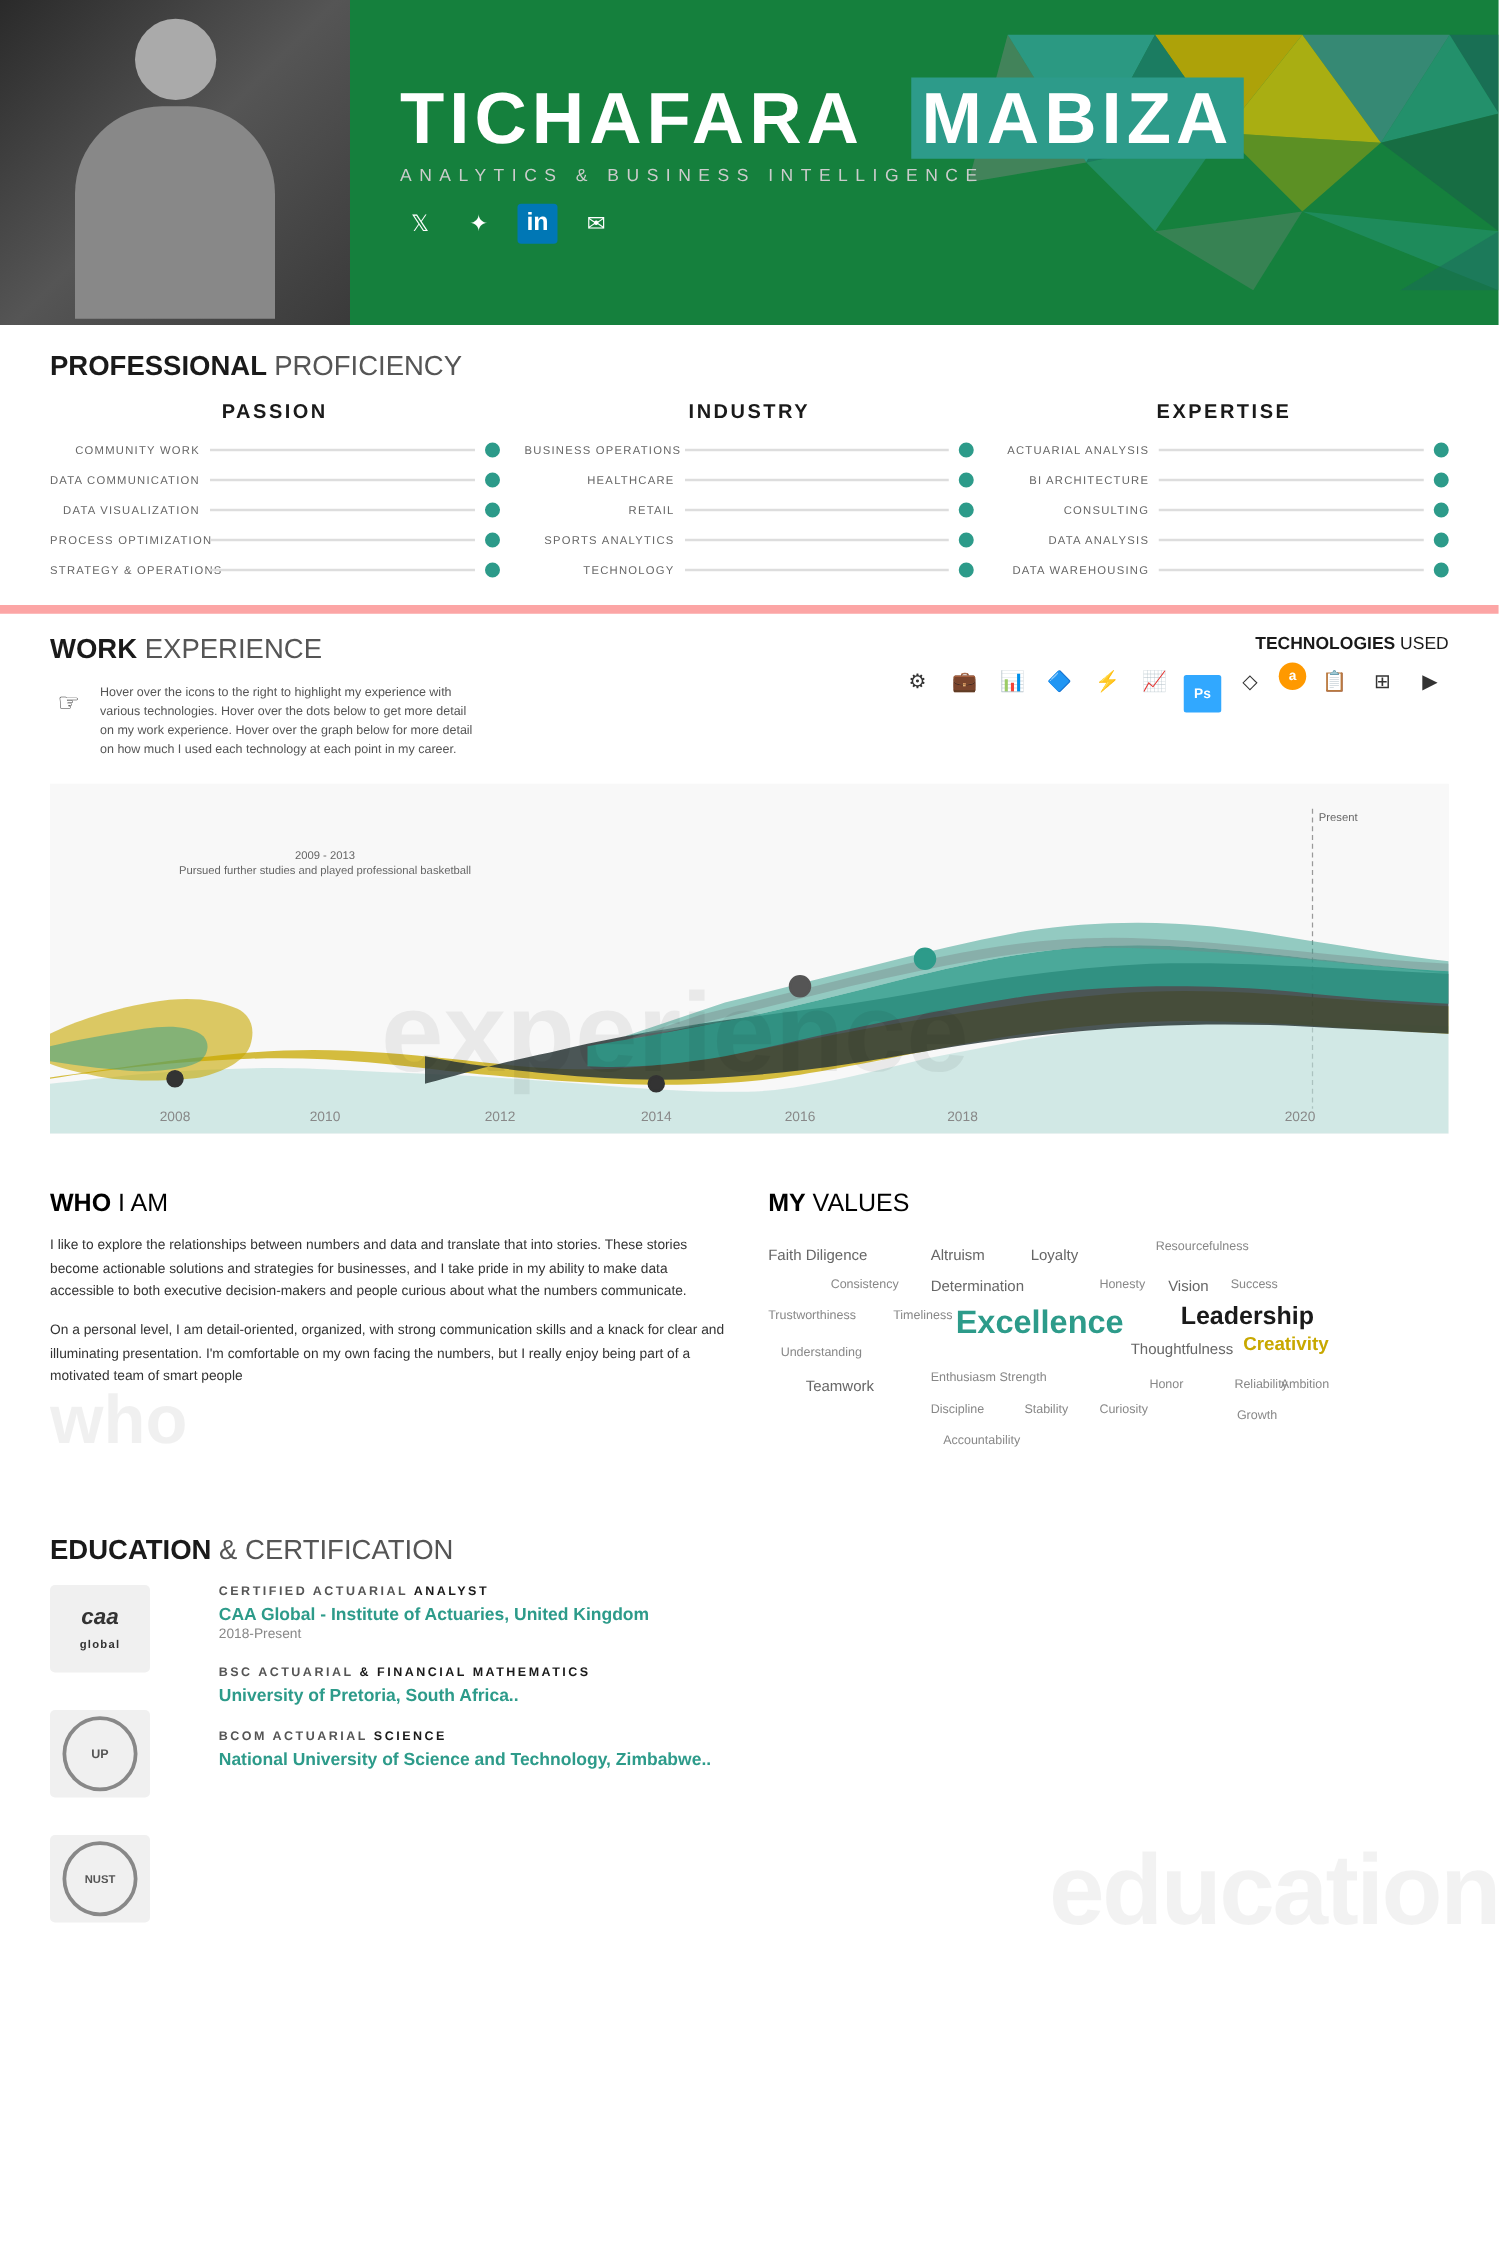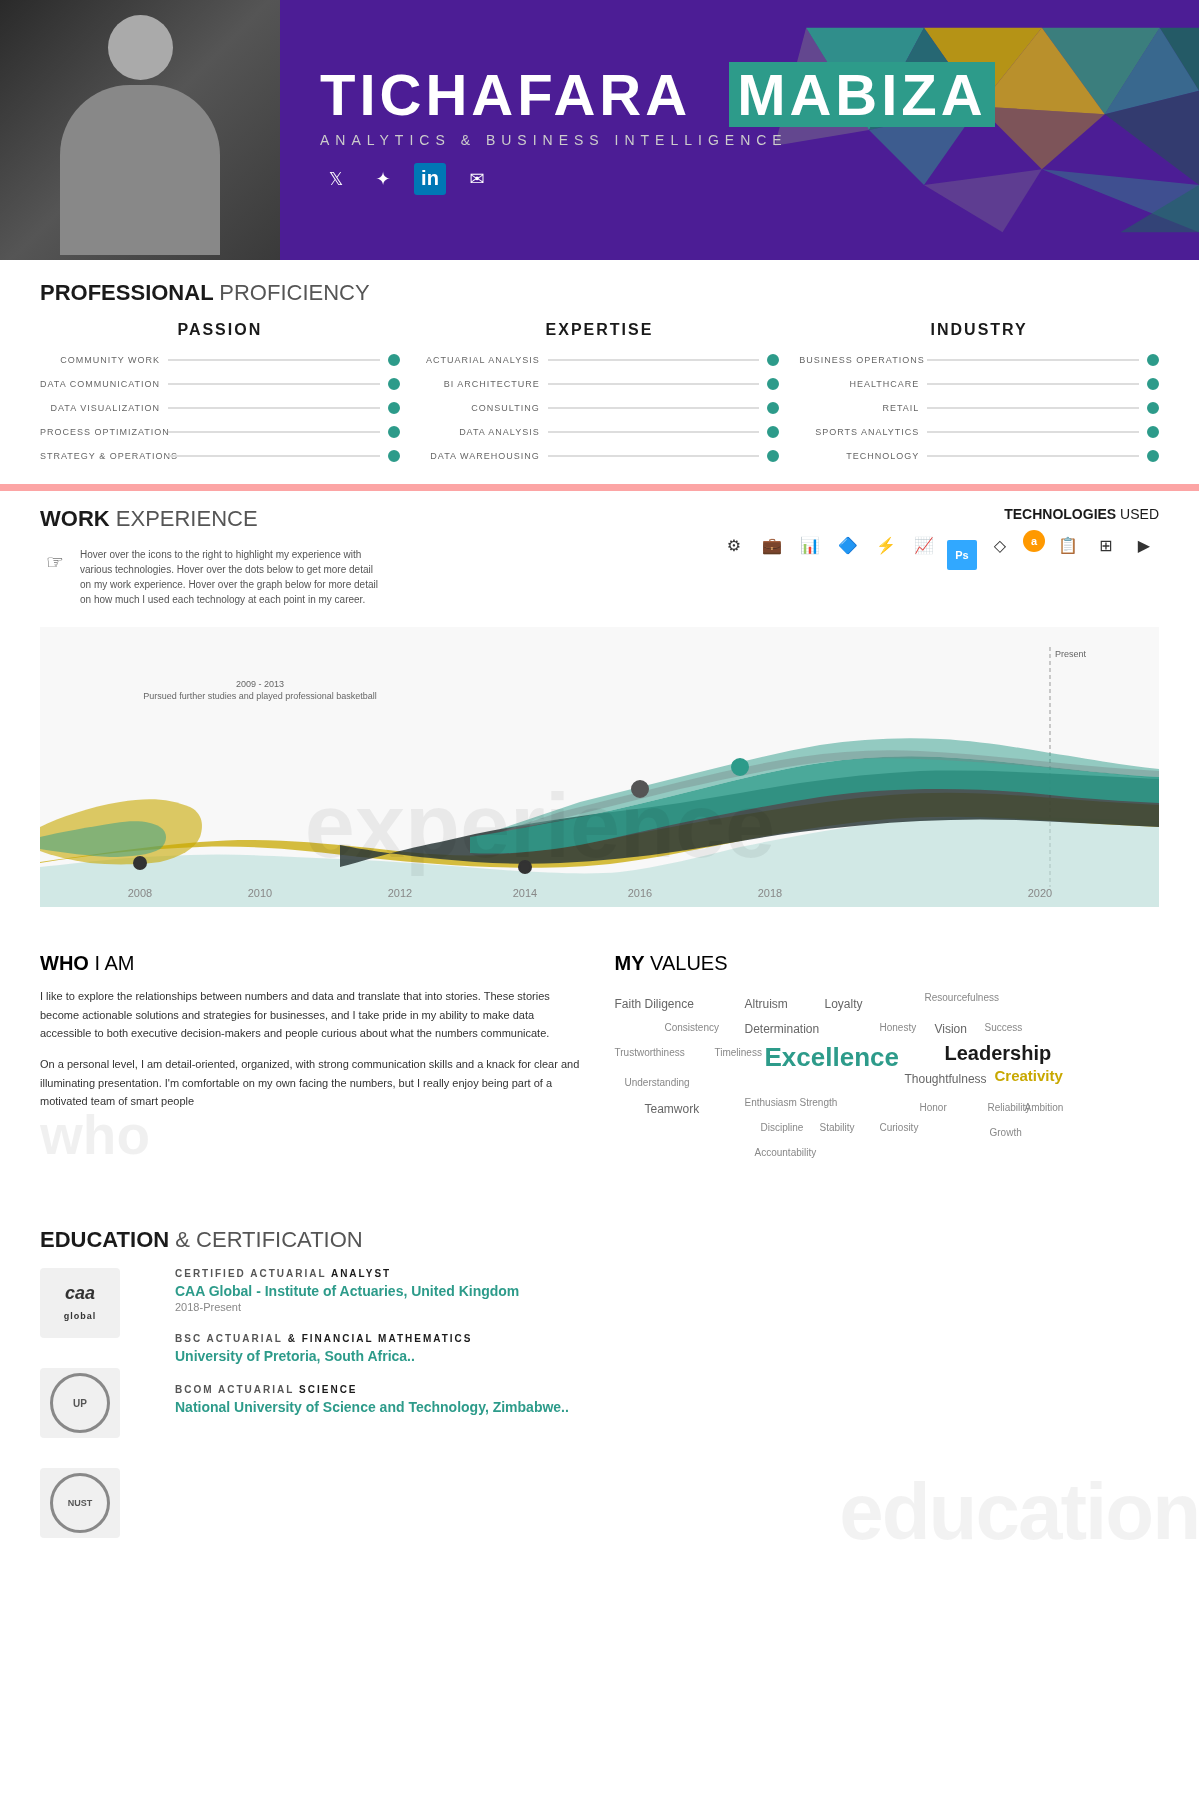--- a/index.html
+++ b/index.html
@@ -8,21 +8,21 @@
       background: #fff;
       width: 1199px;
       min-height: 1799px;
       overflow-x: hidden;
     }
 
     
     .header {
       position: relative;
       height: 260px;
-      background: #4c1d95;
+      background: #15803d;
       display: flex;
       overflow: hidden;
     }
     .header-photo {
       width: 280px;
       height: 260px;
       background: #333;
       flex-shrink: 0;
       position: relative;
       overflow: hidden;
@@ -386,20 +386,48 @@
           <div class="skill-bar-container"></div>
           <div class="skill-dot"></div>
         </div>
         <div class="skill-row">
           <span class="skill-label">STRATEGY &amp; OPERATIONS</span>
           <div class="skill-bar-container"></div>
           <div class="skill-dot"></div>
         </div>
       </div>
       <div class="proficiency-col">
+        <h3>INDUSTRY</h3>
+        <div class="skill-row">
+          <span class="skill-label">BUSINESS OPERATIONS</span>
+          <div class="skill-bar-container"></div>
+          <div class="skill-dot"></div>
+        </div>
+        <div class="skill-row">
+          <span class="skill-label">HEALTHCARE</span>
+          <div class="skill-bar-container"></div>
+          <div class="skill-dot"></div>
+        </div>
+        <div class="skill-row">
+          <span class="skill-label">RETAIL</span>
+          <div class="skill-bar-container"></div>
+          <div class="skill-dot"></div>
+        </div>
+        <div class="skill-row">
+          <span class="skill-label">SPORTS ANALYTICS</span>
+          <div class="skill-bar-container"></div>
+          <div class="skill-dot"></div>
+        </div>
+        <div class="skill-row">
+          <span class="skill-label">TECHNOLOGY</span>
+          <div class="skill-bar-container"></div>
+          <div class="skill-dot"></div>
+        </div>
+      </div>
+      <div class="proficiency-col">
         <h3>EXPERTISE</h3>
         <div class="skill-row">
           <span class="skill-label">ACTUARIAL ANALYSIS</span>
           <div class="skill-bar-container"></div>
           <div class="skill-dot"></div>
         </div>
         <div class="skill-row">
           <span class="skill-label">BI ARCHITECTURE</span>
           <div class="skill-bar-container"></div>
           <div class="skill-dot"></div>
@@ -409,48 +437,20 @@
           <div class="skill-bar-container"></div>
           <div class="skill-dot"></div>
         </div>
         <div class="skill-row">
           <span class="skill-label">DATA ANALYSIS</span>
           <div class="skill-bar-container"></div>
           <div class="skill-dot"></div>
         </div>
         <div class="skill-row">
           <span class="skill-label">DATA WAREHOUSING</span>
-          <div class="skill-bar-container"></div>
-          <div class="skill-dot"></div>
-        </div>
-      </div>
-      <div class="proficiency-col">
-        <h3>INDUSTRY</h3>
-        <div class="skill-row">
-          <span class="skill-label">BUSINESS OPERATIONS</span>
-          <div class="skill-bar-container"></div>
-          <div class="skill-dot"></div>
-        </div>
-        <div class="skill-row">
-          <span class="skill-label">HEALTHCARE</span>
-          <div class="skill-bar-container"></div>
-          <div class="skill-dot"></div>
-        </div>
-        <div class="skill-row">
-          <span class="skill-label">RETAIL</span>
-          <div class="skill-bar-container"></div>
-          <div class="skill-dot"></div>
-        </div>
-        <div class="skill-row">
-          <span class="skill-label">SPORTS ANALYTICS</span>
-          <div class="skill-bar-container"></div>
-          <div class="skill-dot"></div>
-        </div>
-        <div class="skill-row">
-          <span class="skill-label">TECHNOLOGY</span>
           <div class="skill-bar-container"></div>
           <div class="skill-dot"></div>
         </div>
       </div>
     </div>
 </div>
 
 <div class="work-section">
   <div class="work-header">
     <div class="work-title-block">
@@ -560,21 +560,21 @@
         <span class="value-word size-xs" style="left: 100px; top: 60px;">Timeliness</span>
         <span class="value-word size-xl" style="left: 150px; top: 55px;">Excellence</span>
         <span class="value-word size-sm" style="left: 290px; top: 85px;">Thoughtfulness</span>
         <span class="value-word size-md" style="left: 380px; top: 80px;">Creativity</span>
         <span class="value-word size-xs" style="left: 10px; top: 90px;">Understanding</span>
         <span class="value-word size-xs" style="left: 130px; top: 110px;">Enthusiasm Strength</span>
         <span class="value-word size-xs" style="left: 305px; top: 115px;">Honor</span>
         <span class="value-word size-xs" style="left: 329px; top: 115px; padding-left: 44px;">Reliability</span>
         <span class="value-word size-xs" style="left: 410px; top: 115px;">Ambition</span>
         <span class="value-word size-sm" style="left: 30px; top: 115px;">Teamwork</span>
-        <span class="value-word size-xs" style="left: 146px; top: 135px;">Discipline</span>
+        <span class="value-word size-xs" style="left: 130px; top: 135px;">Discipline</span>
         <span class="value-word size-xs" style="left: 205px; top: 135px;">Stability</span>
         <span class="value-word size-xs" style="left: 265px; top: 135px;">Curiosity</span>
         <span class="value-word size-xs" style="left: 375px; top: 140px;">Growth</span>
         <span class="value-word size-xs" style="left: 140px; top: 160px;">Accountability</span>
       </div>
   </div>
 </div>
 
 <div class="edu-section">
   <div class="section-title">

